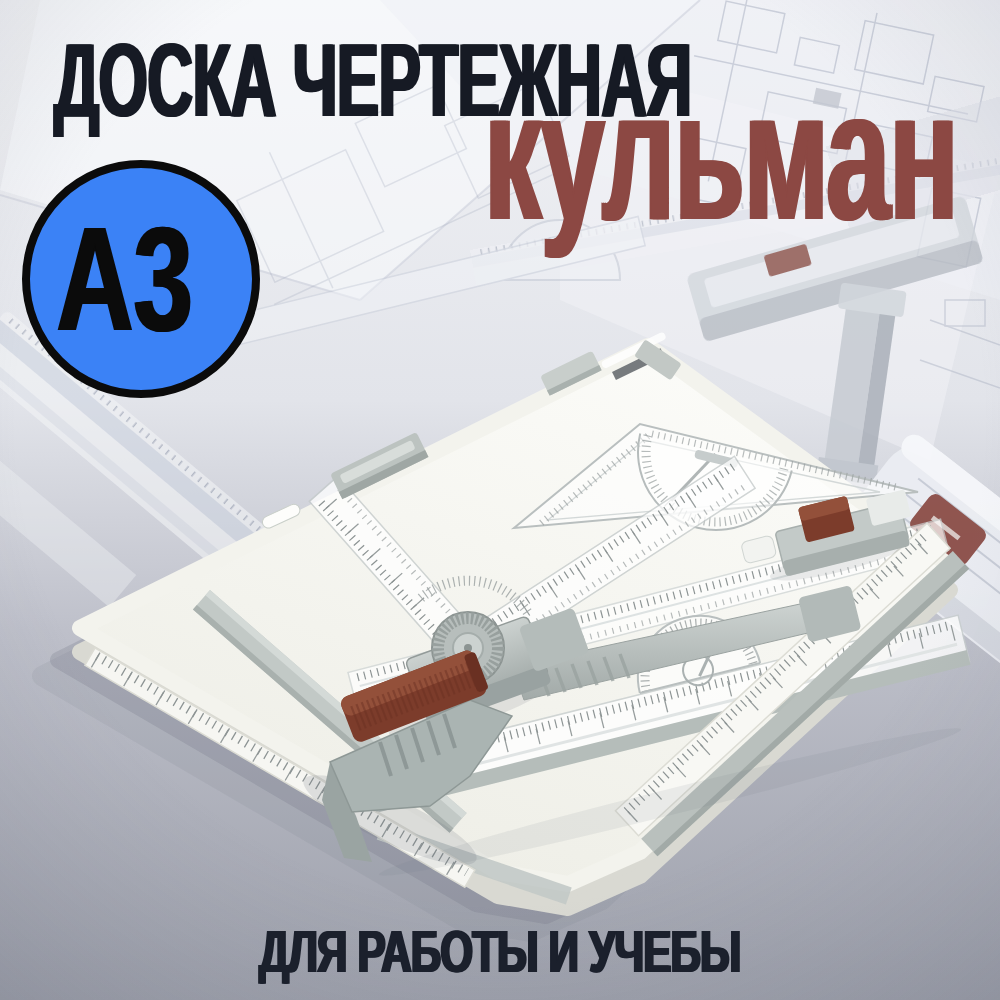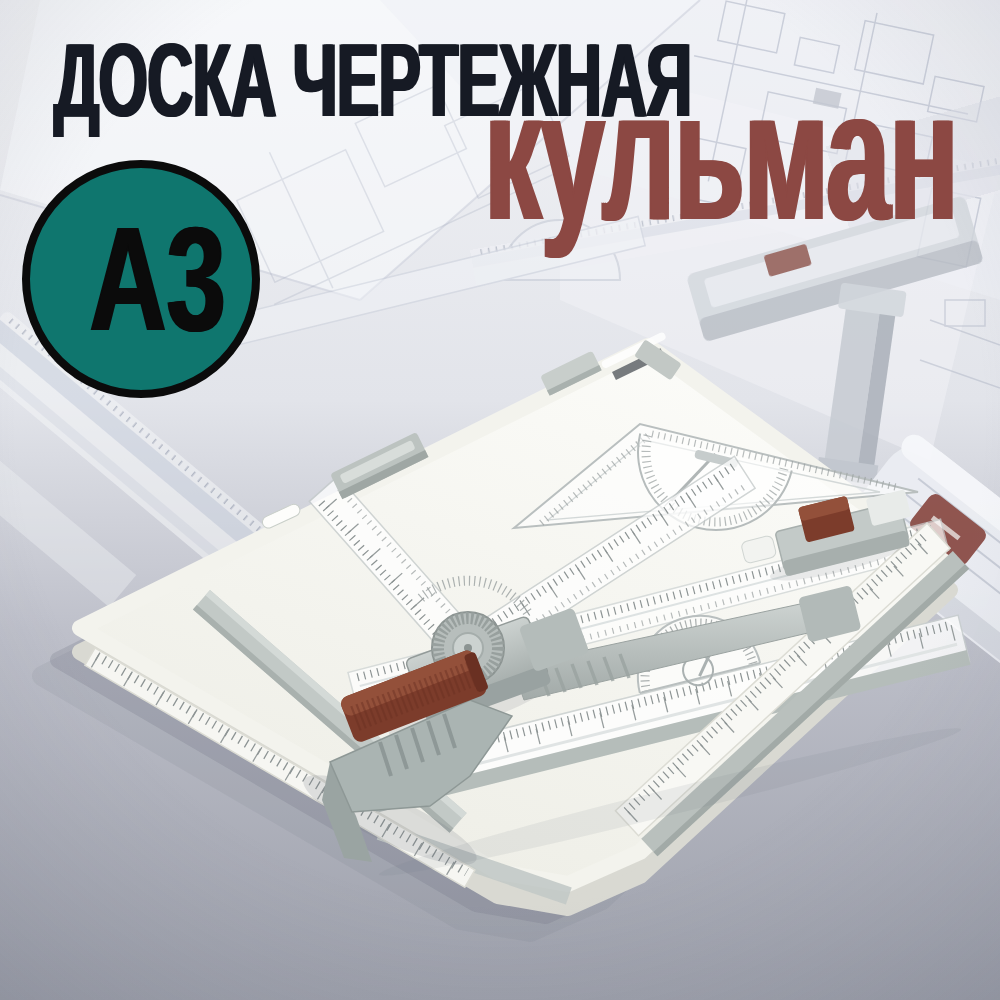--- a/index.html
+++ b/index.html
@@ -18,22 +18,22 @@
   }
   .subtitle{
     right:42px;top:62px;font-size:186px;color:#8c4843;
     transform:scaleX(0.62);transform-origin:100% 0;
     text-shadow:3px 0 currentColor,-3px 0 currentColor;
     letter-spacing:-2px;
   }
   .badge{
     position:absolute;z-index:2;left:22px;top:160px;width:238px;height:238px;
     box-sizing:border-box;border-radius:50%;
-    background:#0f766e;border:8px solid #0b0b0b;
-    display:flex;align-items:center;justify-content:flex-end;
+    background:#3b82f6;border:8px solid #0b0b0b;
+    display:flex;align-items:center;justify-content:flex-start;
   }
   .badge span{
     font-weight:bold;font-size:148px;color:#0b0b0b;line-height:1;
     transform:scaleX(0.72);
     text-shadow:2px 0 currentColor,-2px 0 currentColor;
   }
   .caption{
     left:0;right:0;top:922px;text-align:center;color:#1b202c;font-size:60px;
   }
   .caption span{
@@ -323,14 +323,17 @@
   </svg>
 
   <div class="badge">
     <span>A3</span>
   </div>
 
   <div class="txt title">ДОСКА ЧЕРТЕЖНАЯ</div>
 
   <div class="txt subtitle">кульман</div>
 
+  <div class="txt caption">
+    <span>ДЛЯ РАБОТЫ И УЧЕБЫ</span>
+  </div>
 
 </div>
 
 </body></html>

